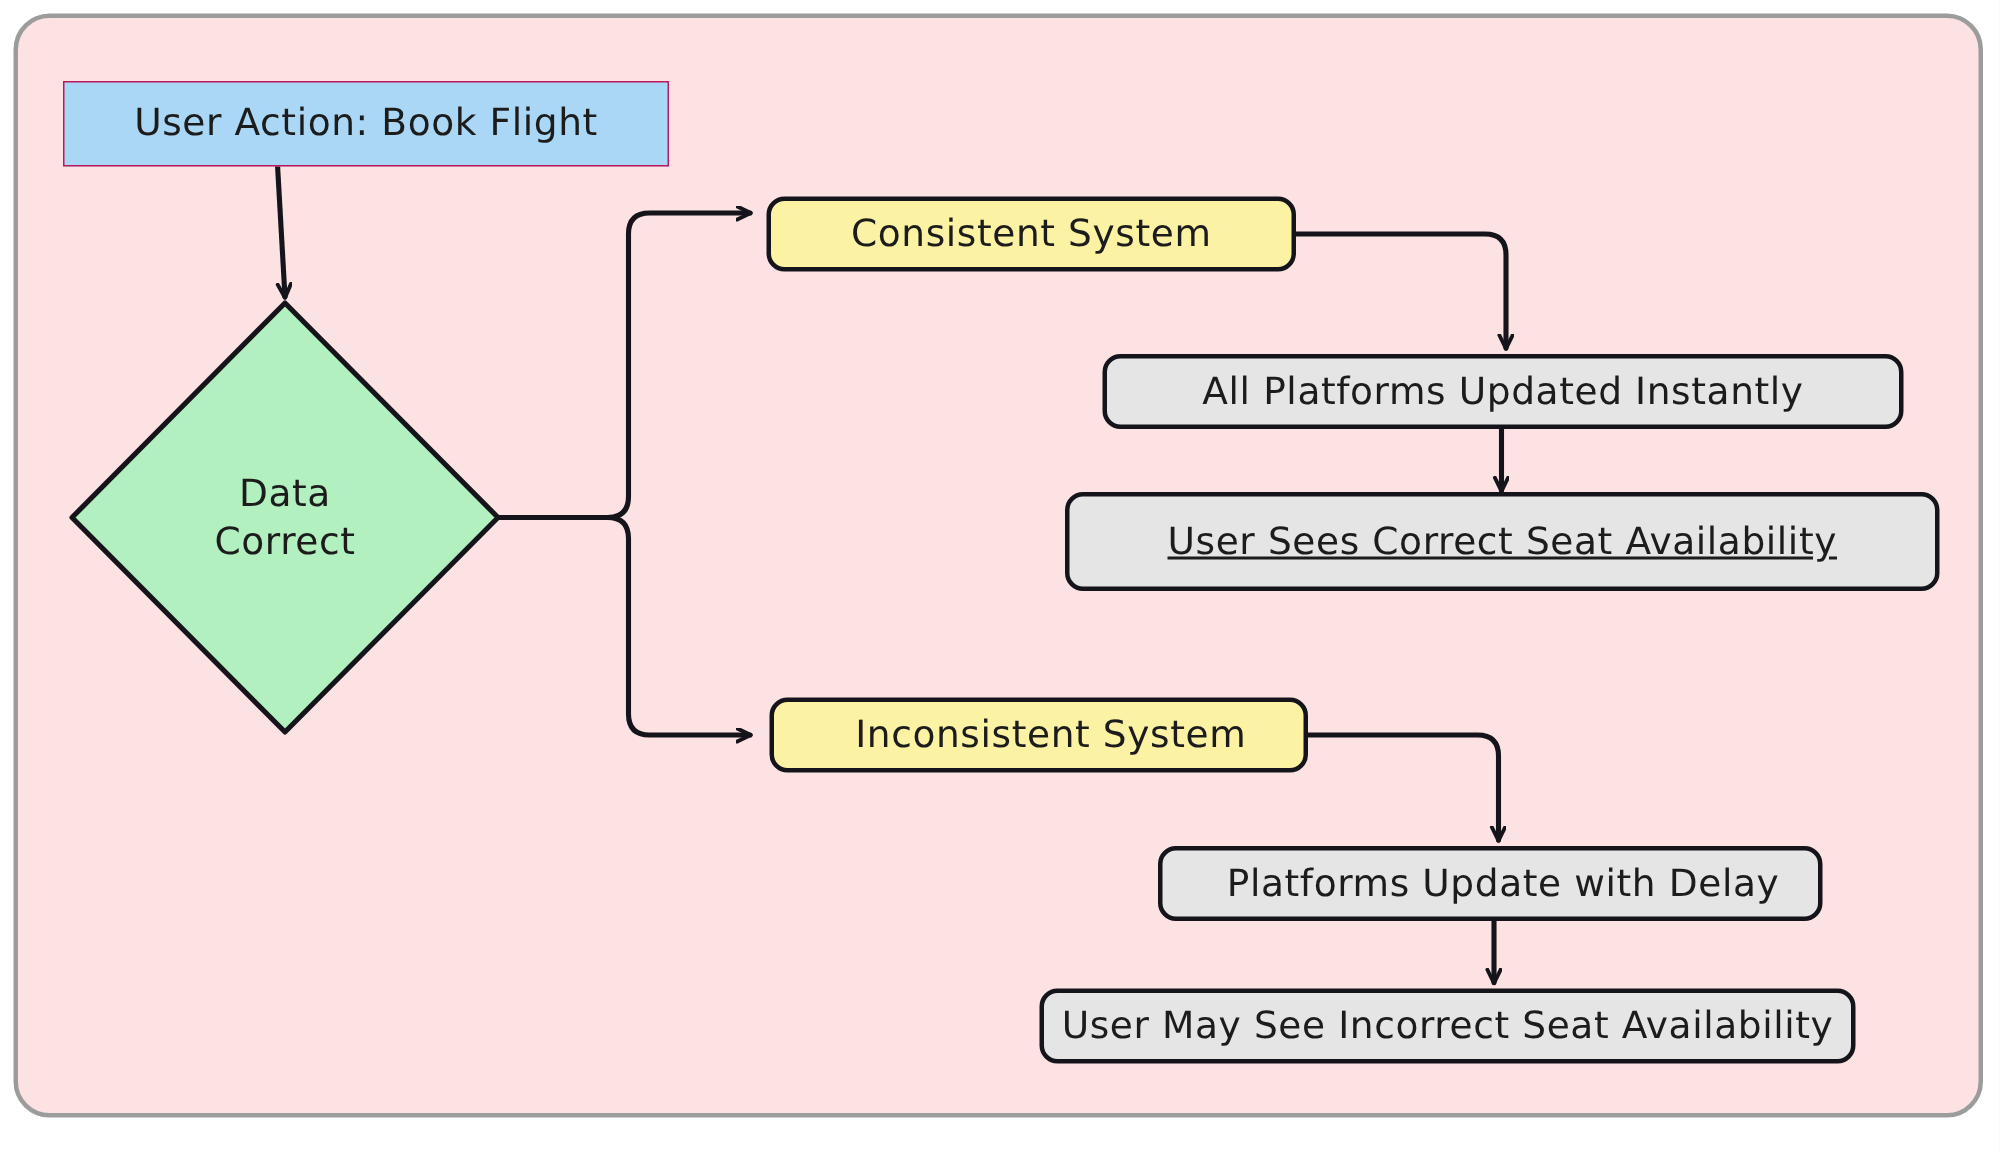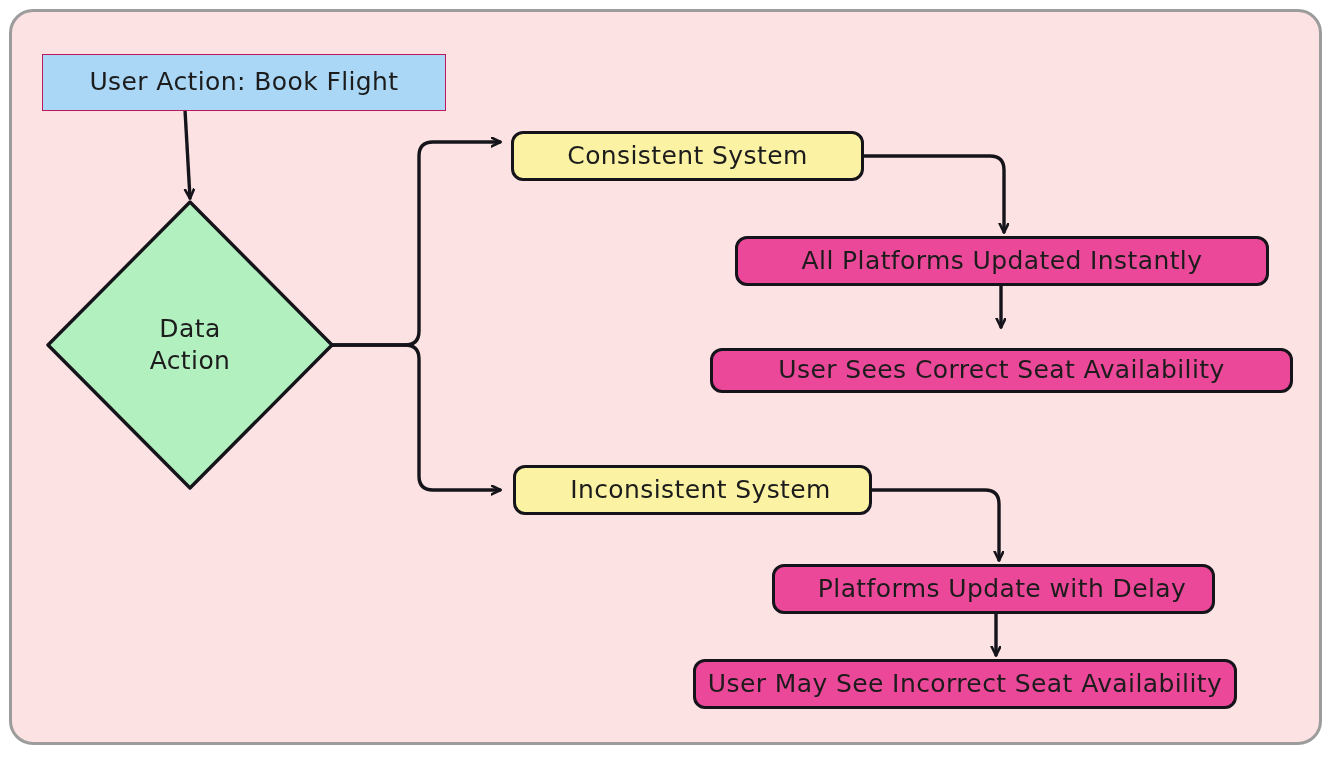--- a/index.html
+++ b/index.html
@@ -49,21 +49,21 @@
     background: #a9d7f5;
     font-size: 25px;
   }
   .node-round {
     border: 3.5px solid #14141a;
     border-radius: 12px;
     font-size: 25px;
     text-align: right;
   }
   .node-yellow { background: #fbf2a4; }
-  .node-pink   { background: #ec4899; }
+  .node-pink   { background: #e5e5e5; }
 
   .diamond-wrap {
     position: absolute;
     pointer-events: none;
   }
   .diamond-label {
     position: absolute;
     left: 0;
     top: 0;
     width: 100%;
@@ -109,33 +109,33 @@
   </g>
 </svg>
 
 <div class="node node-rect" style="left:42px; top:54px; width:404px; height:57px;">
   <span>User Action: Book Flight</span>
 </div>
 
 <div class="diamond-wrap" style="left:48px; top:202px; width:284px; height:286px;">
   <div class="diamond-label">
     <span>Data</span>
-    <span>Action</span>
+    <span>Correct</span>
   </div>
 </div>
 
 <div class="node node-round node-yellow" style="left:511px; top:131px; width:353px; height:50px;">
   <span>Consistent System</span>
 </div>
 
 <div class="node node-round node-pink" style="left:735px; top:236px; width:534px; height:50px;">
   <span>All Platforms Updated Instantly</span>
 </div>
 
-<div class="node node-round node-pink" style="left:710px; top:348px; width:583px; height:45px;">
+<div class="node node-round node-pink" style="left:710px; top:328px; width:583px; height:66px;text-decoration:underline;">
   <span>User Sees Correct Seat Availability</span>
 </div>
 
 <div class="node node-round node-yellow" style="left:513px; top:465px; width:359px; height:50px;padding-left:16px;">
   <span>Inconsistent System</span>
 </div>
 
 <div class="node node-round node-pink" style="left:772px; top:564px; width:443px; height:50px;padding-left:17px;">
   <span>Platforms Update with Delay</span>
 </div>

